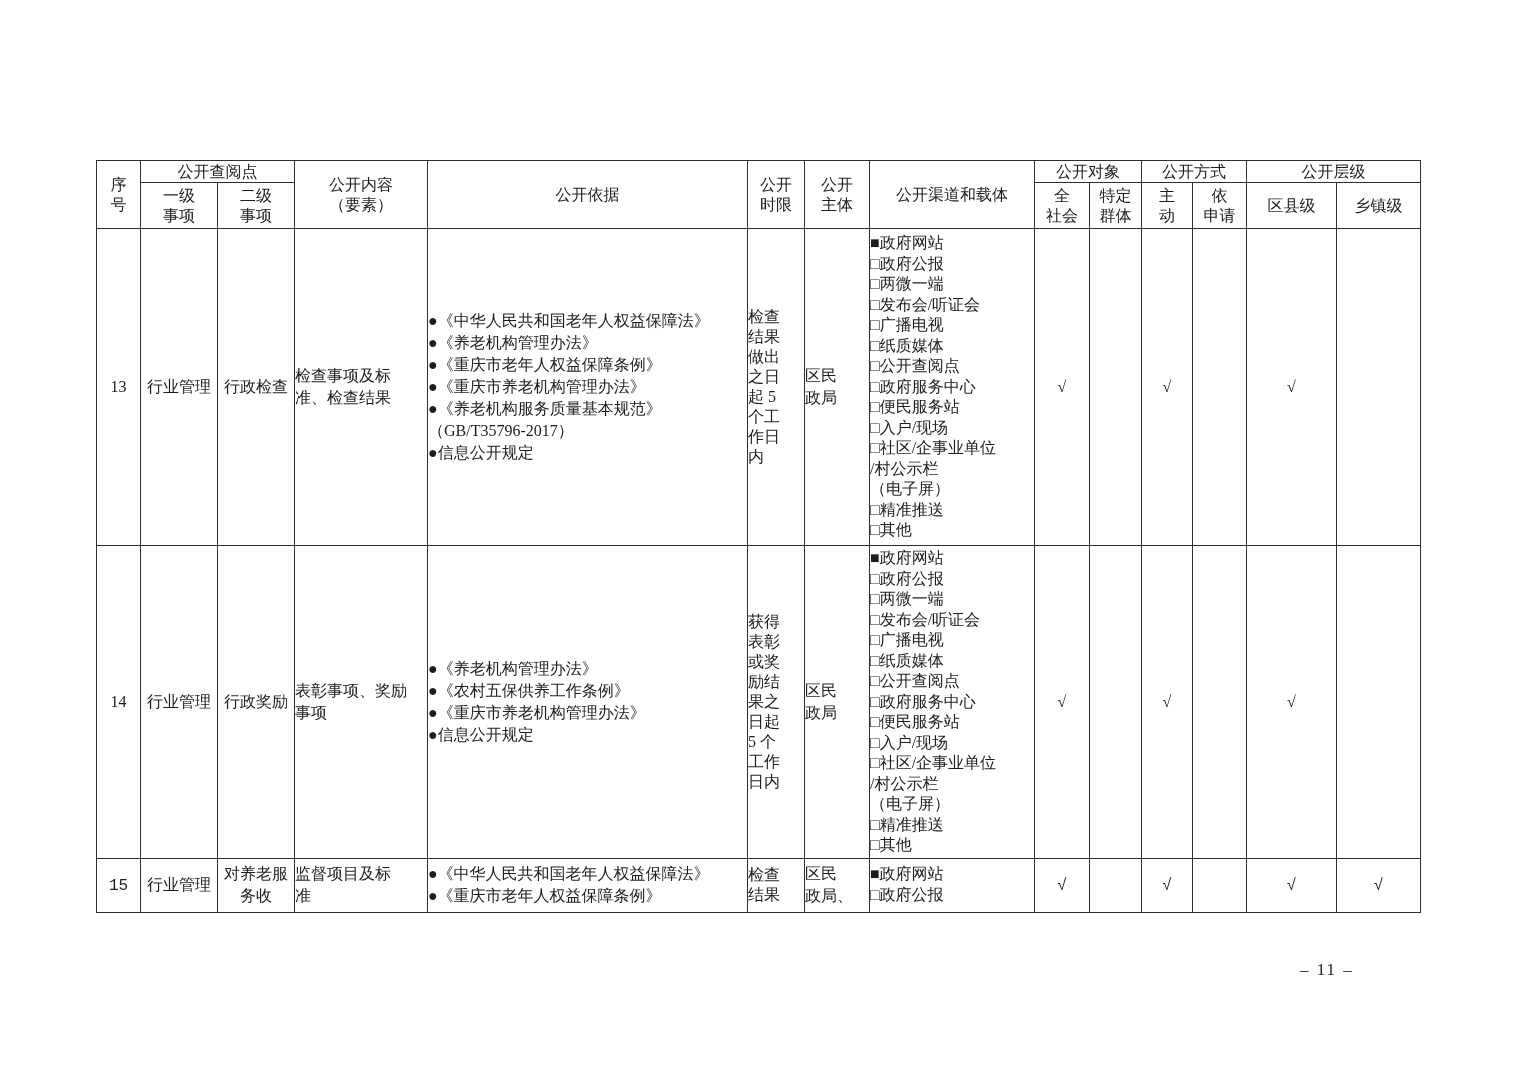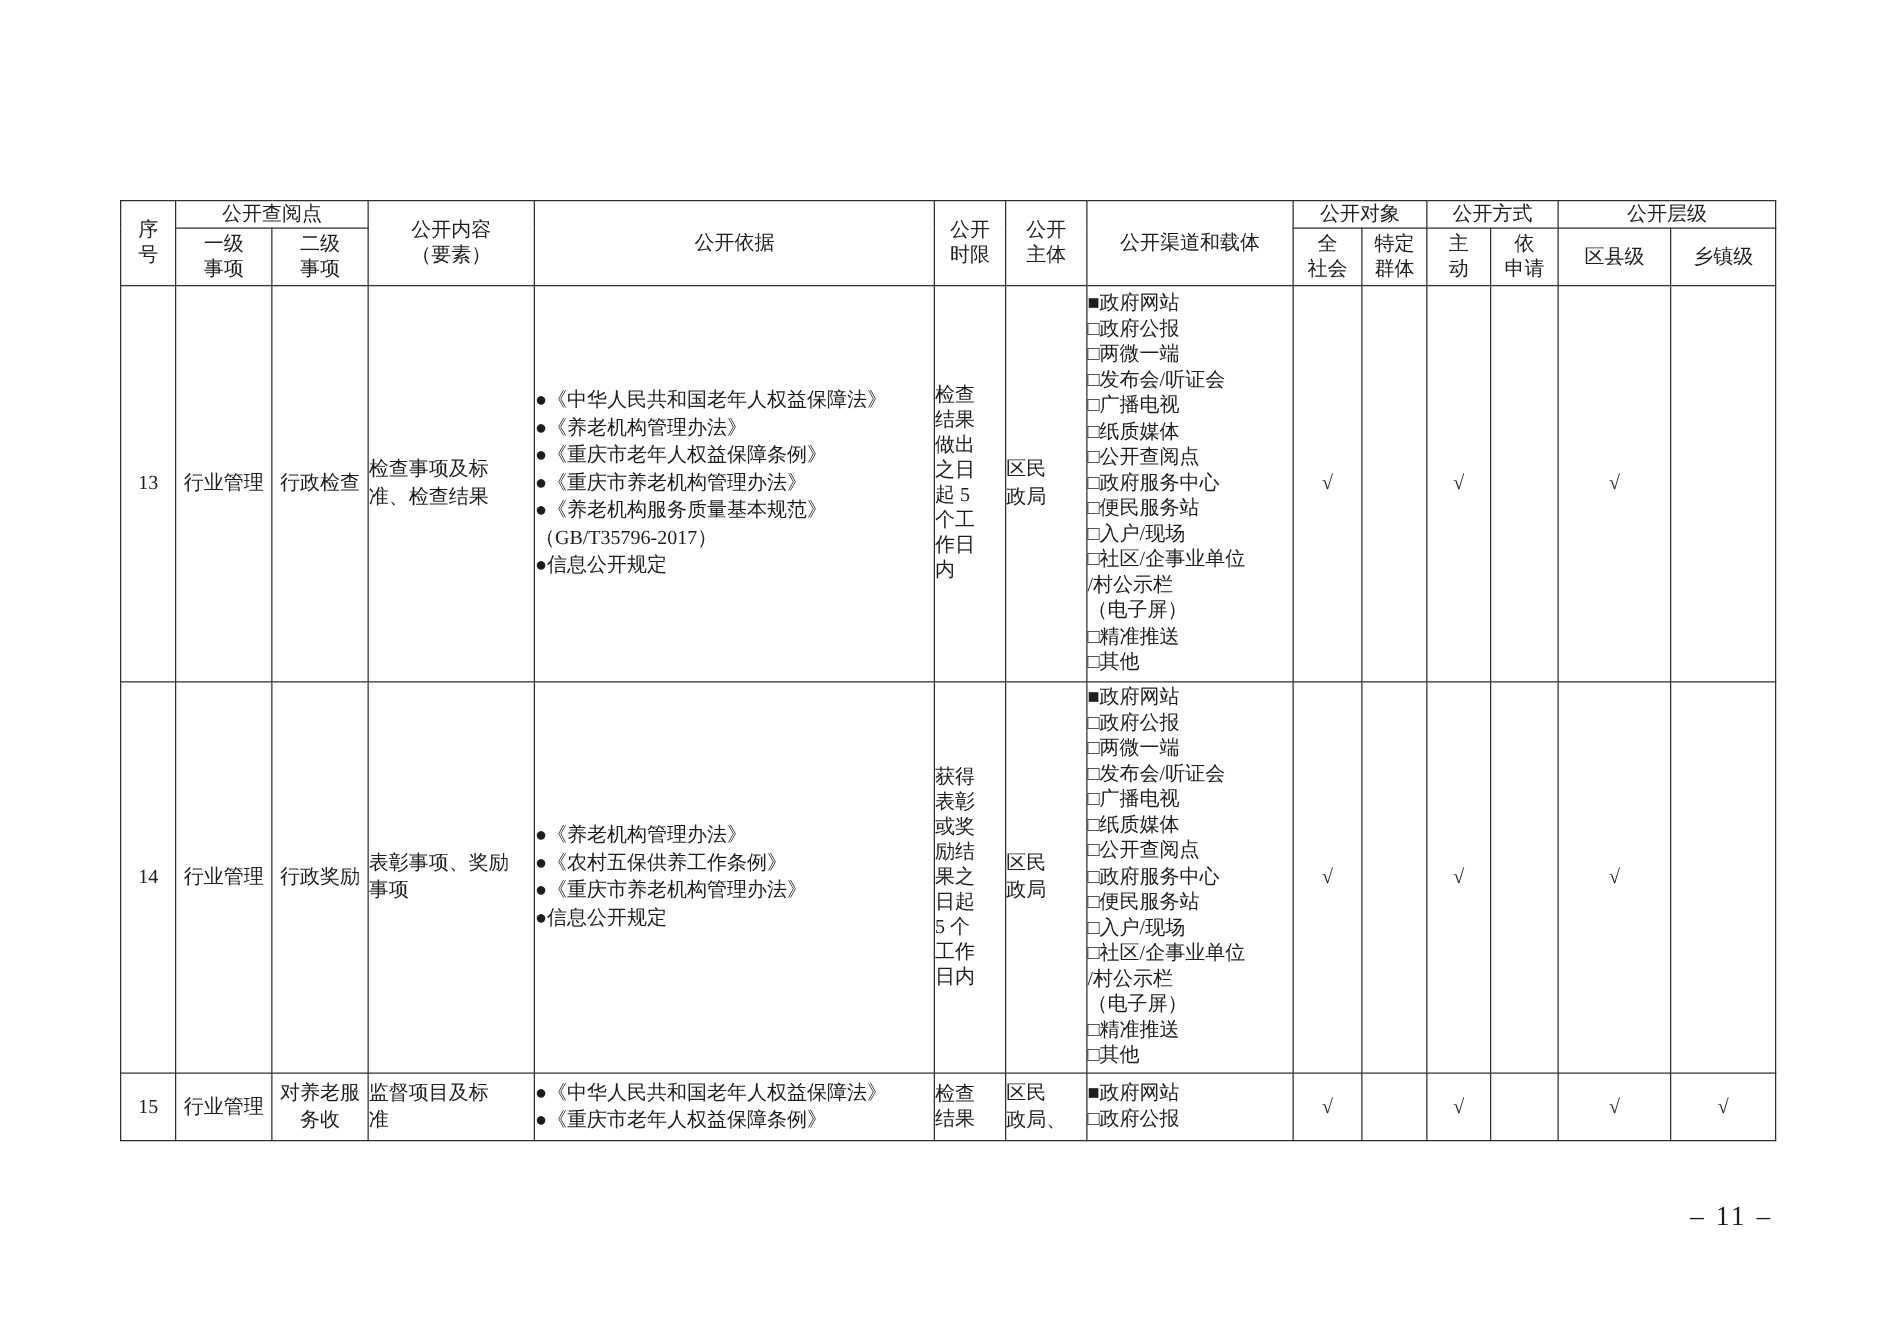--- a/index.html
+++ b/index.html
@@ -46,26 +46,26 @@
   .lines div { white-space: nowrap; font-size: 16px; }
   td.c-content .lines div { line-height: 22px; }
   td.c-basis .lines div { line-height: 22px; }
   td.c-time .lines div { line-height: 20px; }
   td.c-subject .lines div { line-height: 22px; }
   td.c-channels .lines div { line-height: 20.5px; }
   tr.hrow1 { height: 22px; }
   tr.hrow2 { height: 46px; }
   tr.row13 { height: 317px; }
   tr.row14 { height: 313px; }
-  tr.row15 { height: 54px; }
+  tr.row15 { height: 54px; font-family: Liberation Mono, monospace; }
   .page-number {
     position: absolute;
-    left: 1352px;
+    left: 1300px;
     top: 960px;
-    font-size: 22px;
+    font-size: 17px;
     letter-spacing: 2px;
     color: #1d1d1d;
     font-family: "Liberation Serif", serif;
   }
 </style>
 </head>
 <body>
 
 <div class="page">
 

